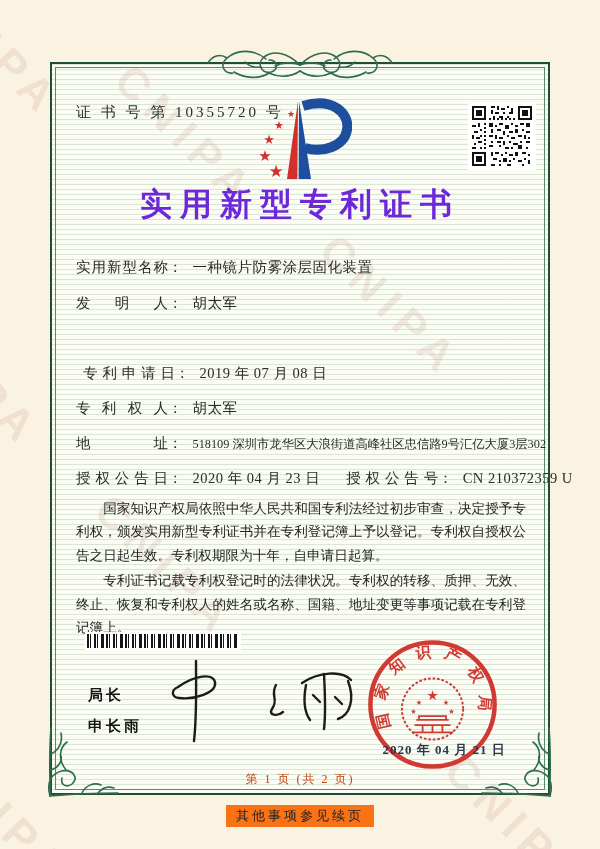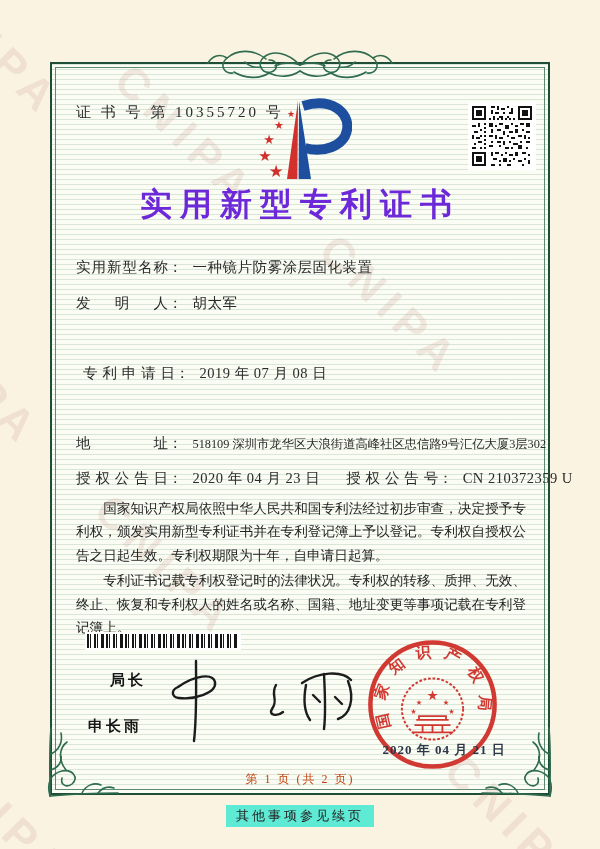--- a/index.html
+++ b/index.html
@@ -73,38 +73,38 @@
         #161616 7px 9px, #fff 9px 10px,
         #161616 10px 11px, #fff 11px 14px,
         #161616 14px 17px, #fff 17px 19px);
     border:2px solid #fff;
   }
   .director-title, .director-name {
     position:absolute; left:88px;
     font-family:"Liberation Sans", sans-serif; font-weight:bold;
     font-size:15px; letter-spacing:3px; color:#161616;
   }
-  .director-title { top:671px;margin-left:22px; }
+  .director-title { top:686px; }
   .director-name { top:717px; }
   .signature { position:absolute; left:150px; top:653px; }
   .signature path { fill:none; stroke:#1c1c1c; stroke-width:2.4; stroke-linecap:round; }
   .seal { position:absolute; left:365px; top:637px; mix-blend-mode:multiply; opacity:.95; }
   .seal-date {
     position:absolute; left:368px; top:741px; width:152px; text-align:center;
     font-size:13px; font-weight:bold; letter-spacing:1px; color:#2d3748; z-index:4;
   }
   .page-info {
     position:absolute; left:0; right:0; top:771px; text-align:center;
     font-size:12px; letter-spacing:2px; color:#c2410c;
   }
   .cont-note {
     position:absolute; left:0; right:0; top:805px; text-align:center; z-index:2;
   }
   .cont-note span {
-    display:inline-block; background:#5eead4; padding:2px 10px;
+    display:inline-block; background:#f97316; padding:2px 10px;
     font-size:13px; letter-spacing:3px; color:#222;
   }
 </style>
 </head>
 <body>
 
 <span class="wm" style="left:-55px; top:-35px;">CNIPA</span>
 <span class="wm" style="left:140px; top:55px;">CNIPA</span>
 <span class="wm" style="left:345px; top:225px;">CNIPA</span>
 <span class="wm" style="left:-75px; top:295px;">CNIPA</span>
@@ -188,20 +188,23 @@
 
   <div class="frow" style="top:294px;">
     <span class="flabel">发明人</span><span class="fcolon">：</span><span class="fvalue">胡太军</span>
   </div>
   <div class="frow" style="top:258px;">
     <span class="flabel">实用新型名称</span><span class="fcolon">：</span><span class="fvalue">一种镜片防雾涂层固化装置</span>
   </div>
   <div class="frow" style="top:364px;margin-left:7px;">
     <span class="flabel">专利申请日</span><span class="fcolon">：</span><span class="fvalue">2019 年 07 月 08 日</span>
   </div>
+  <div class="frow" style="top:399px;">
+    <span class="flabel">专利权人</span><span class="fcolon">：</span><span class="fvalue">胡太军</span>
+  </div>
   <div class="frow" style="top:434px;">
     <span class="flabel">地址</span><span class="fcolon">：</span><span class="fvalue fvalue-long">518109 深圳市龙华区大浪街道高峰社区忠信路9号汇亿大厦3层302</span>
   </div>
   <div class="frow" style="top:469px;font-family:Liberation Serif, serif;">
     <span class="flabel">授权公告日</span><span class="fcolon">：</span><span class="fvalue">2020 年 04 月 23 日</span><span class="fgap"></span><span class="flabel">授权公告号</span><span class="fcolon">：</span><span class="fvalue">CN 210372359 U</span>
   </div>
 
   <div class="paras">
     <p>国家知识产权局依照中华人民共和国专利法经过初步审查，决定授予专利权，颁发实用新型专利证书并在专利登记簿上予以登记。专利权自授权公告之日起生效。专利权期限为十年，自申请日起算。</p>
     <p>专利证书记载专利权登记时的法律状况。专利权的转移、质押、无效、终止、恢复和专利权人的姓名或名称、国籍、地址变更等事项记载在专利登记簿上。</p>

